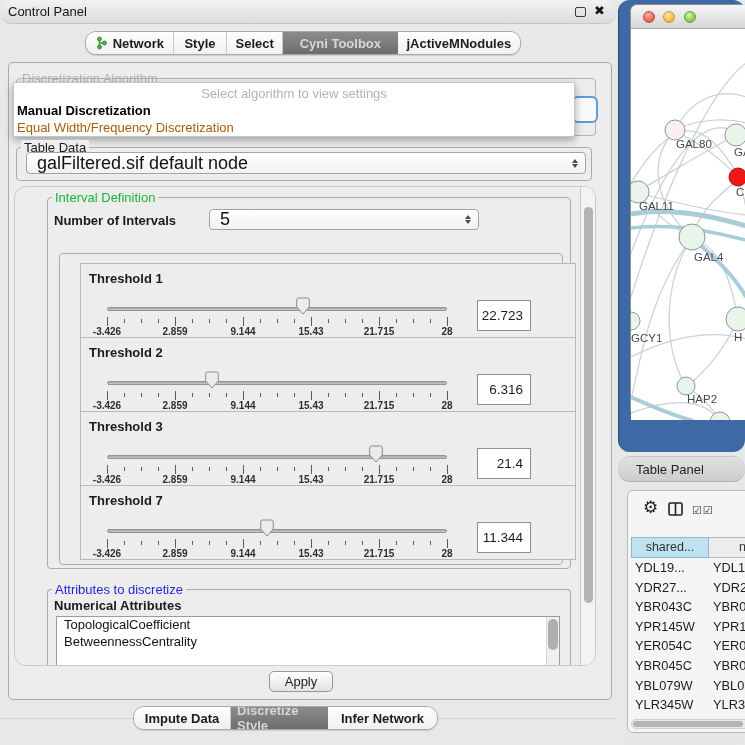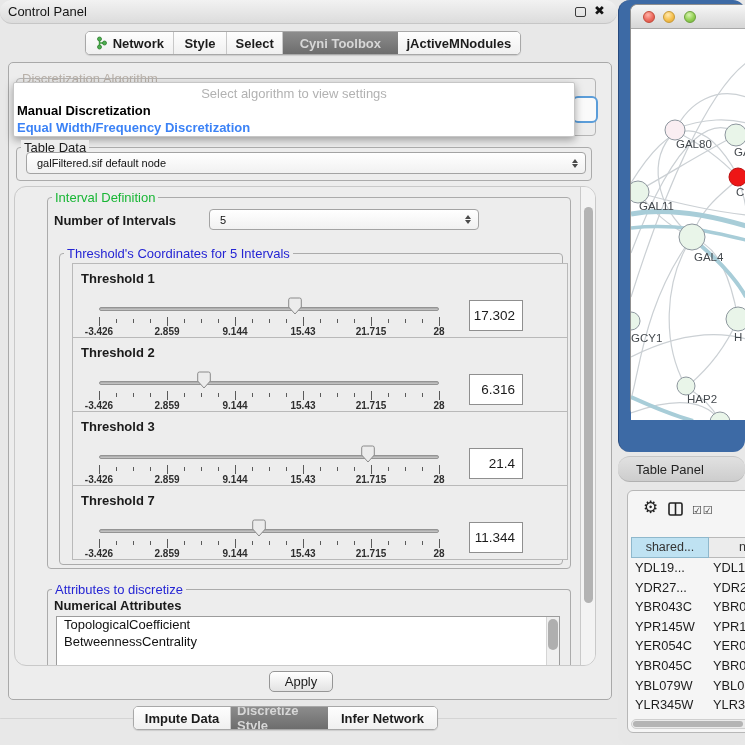--- a/index.html
+++ b/index.html
@@ -9,67 +9,67 @@
   .abs{position:absolute;border-radius:12px;}
 
   
   .cp-titlebar{left:0;top:0;width:617px;height:24px;background:linear-gradient(#f2f2f2,#dcdcdc);
     border-bottom:1px solid #c6c6c6;display:flex;align-items:center;padding-left:8px;}
   .cp-title{font-size:13px;color:#141414;}
   .float-icon{position:absolute;left:575px;top:7px;width:11px;height:10px;border:1.5px solid #3c3c3c;border-radius:2px;}
   .close-icon{position:absolute;left:594px;top:3px;font-size:13px;font-weight:bold;color:#141414;}
 
   
-  .seg{display:flex;height:24px;border:1px solid #a8a8a8;border-radius:5px;overflow:hidden;
+  .seg{display:flex;height:24px;border:1px solid #a8a8a8;border-radius:11px;overflow:hidden;
     background:#fcfcfc;box-shadow:0 1px 1px rgba(0,0,0,0.12);}
   .seg .tab{display:flex;align-items:center;justify-content:center;gap:5px;height:100%;
     background:linear-gradient(#fefefe,#f0f0f0);color:#1c1c1c;font-size:13px;font-weight:bold;
     border-right:1px solid #c8c8c8;padding:0 6px;}
   .seg .tab:last-child{border-right:none;}
   .seg .tab.selected{background:linear-gradient(#8c8c8c,#6d6d6d);color:#d7d7d7;border-right:none;}
 
   .top-tabs{left:85px;top:31px;width:436px;}
   .bottom-tabs{left:133px;top:706px;width:305px;}
 
   
   .cp-body{left:8px;top:62px;width:604px;height:638px;border:1px solid #a9a9a9;border-radius:5px;background:#ededed;}
   .faint-title{left:22px;top:71px;color:#b9b1a9;font-size:13px;}
   .algo-group{left:16px;top:78px;width:580px;height:58px;border:1px solid #b5b5b5;border-radius:4px;}
   .focus-combo{left:572px;top:96px;width:26px;height:27px;border:2.5px solid #5b9dd9;border-radius:6px;background:#fafafa;}
 
   .popup{left:13px;top:82px;width:562px;height:55px;background:#ffffff;border:1px solid #c6c6c6;border-radius:2px;
     box-shadow:0 3px 9px rgba(0,0,0,0.35);}
   .popup-hint{position:absolute;left:0;top:3px;width:100%;text-align:center;color:#b2b2b2;font-size:13px;}
   .popup-opt1{position:absolute;left:3px;top:20px;font-weight:bold;color:#000;}
-  .popup-opt2{position:absolute;left:3px;top:37px;color:#3b82f6;font-weight:bold;}
+  .popup-opt2{position:absolute;left:3px;top:37px;color:#a16207;}
 
   
   .group{border:1px solid #ababab;border-radius:4px;}
   .group-title{position:absolute;top:-8px;left:4px;background:#ededed;padding:0 3px;font-size:13px;line-height:15px;}
   .t-black{color:#1b1b1b;} .t-green{color:#18b635;} .t-blue{color:#2525d4;}
 
   
   .combo{position:absolute;background:linear-gradient(#ffffff,#f1f1f1);border:1px solid #a3a3a3;border-radius:4px;
     display:flex;align-items:center;}
-  .combo .val{padding-left:10px;font-size:11px;color:#111;}
+  .combo .val{padding-left:10px;font-size:18px;color:#111;}
   .stepper{position:absolute;right:7px;top:0;height:100%;display:flex;flex-direction:column;justify-content:center;gap:1px;}
   .stepper i{width:0;height:0;border-left:3.5px solid transparent;border-right:3.5px solid transparent;display:block;}
   .stepper .up{border-bottom:4.5px solid #4a4a4a;}
   .stepper .dn{border-top:4.5px solid #4a4a4a;}
 
   
   .scrollpane{left:14px;top:186px;width:582px;height:480px;border:1px solid #c9c9c9;background:#ededed;overflow:hidden;}
   .vscroll-track{position:absolute;right:0;top:0;width:15px;height:100%;background:#f3f3f3;border-left:1px solid #c9c9c9;}
   .vscroll-thumb{position:absolute;right:2.5px;top:20px;width:9px;height:396px;background:#b3b3b3;border-radius:4.5px;}
 
   .interval-group{position:absolute;left:32px;top:10px;width:524px;height:372px;}
   .noi-label{position:absolute;left:39px;top:26px;font-weight:bold;}
   .thr-group{position:absolute;left:44px;top:66px;width:504px;height:312px;}
 
-  .thr-block{position:absolute;left:12px;width:496px;height:75px;border:1px solid #b9b9b9;background:#ededed;}
+  .thr-block{position:absolute;left:20px;width:496px;height:75px;border:1px solid #b9b9b9;background:#ededed;}
   .thr-label{position:absolute;left:8px;top:7px;font-weight:bold;font-size:13px;}
   .slider{position:absolute;left:26px;top:0;width:340px;height:75px;}
   .track{position:absolute;left:0;top:43px;width:340px;height:4px;background:linear-gradient(#a7a7a7,#c9c9c9);
     border:1px solid #949494;border-radius:3px;}
   .thumb-wrap{position:absolute;top:33px;width:0;height:0;}
   .thumb-wrap svg{position:absolute;left:-7px;top:0;}
   .ticks{position:absolute;left:0;top:53px;width:340px;height:10px;}
   .tick{position:absolute;top:2px;width:1px;height:4px;background:#5a5a5a;}
   .tick.major{top:0;height:9px;}
   .tick-labels{position:absolute;left:0;top:62px;width:340px;height:12px;}
@@ -187,21 +187,20 @@
     <div class="noi-label">Number of Intervals</div>
     <div class="combo" style="left:194px;top:22px;width:270px;height:21px">
       <span class="val">5</span>
       <span class="stepper">
           <i class="up"></i>
           <i class="dn"></i>
         </span>
     </div>
 
     <div class="group thr-group">
-      <span class="group-title t-blue">Threshold's Coordinates for 5 Intervals</span>
 
       <div class="thr-block" style="top:9px">
         <span class="thr-label">Threshold 1</span>
         <div class="slider">
           <div class="track"></div>
           <div class="ticks">
               <i class="tick major" style="left: 0%;"></i>
               <i class="tick" style="left: 5%;"></i>
               <i class="tick" style="left: 10%;"></i>
               <i class="tick" style="left: 15%;"></i>
@@ -230,21 +229,21 @@
               <span class="tick-label" style="left: 60%;">15.43</span>
               <span class="tick-label" style="left: 80%;">21.715</span>
               <span class="tick-label" style="left: 100%;">28</span>
             </div>
           <div class="thumb-wrap" style="left: 57.7197%;">
             <svg width="14" height="18" viewBox="0 0 14 18">
                 <path d="M2.5 1 h9 a1.8 1.8 0 0 1 1.8 1.8 V10 L7 17 L0.7 10 V2.8 A1.8 1.8 0 0 1 2.5 1 Z" fill="#ececec" stroke="#8a8a8a"></path>
               </svg>
           </div>
         </div>
-        <div class="value-box">17.302</div>
+        <div class="value-box">22.723</div>
       </div>
 
       <div class="thr-block" style="top:83px">
         <span class="thr-label">Threshold 2</span>
         <div class="slider">
           <div class="track"></div>
           <div class="ticks">
               <i class="tick major" style="left: 0%;"></i>
               <i class="tick" style="left: 5%;"></i>
               <i class="tick" style="left: 10%;"></i>

